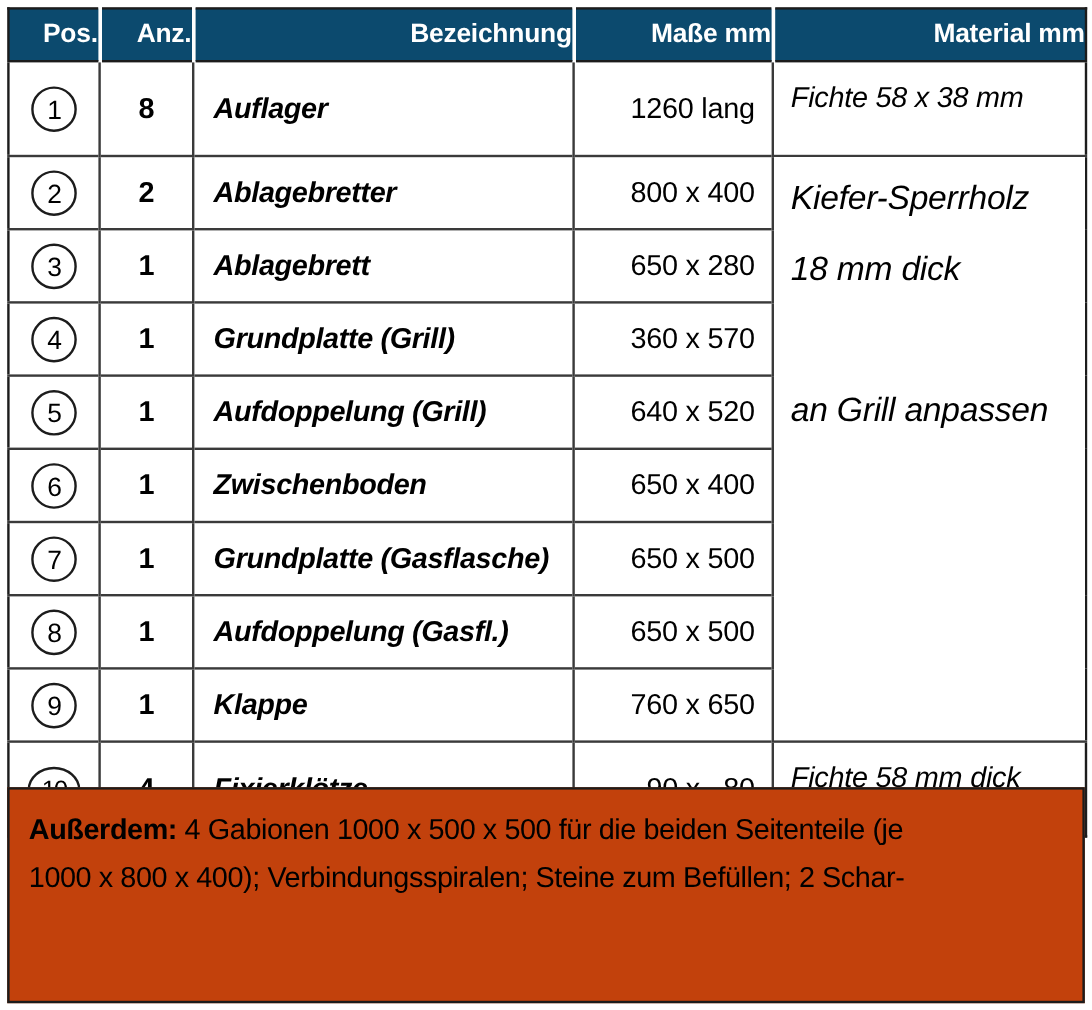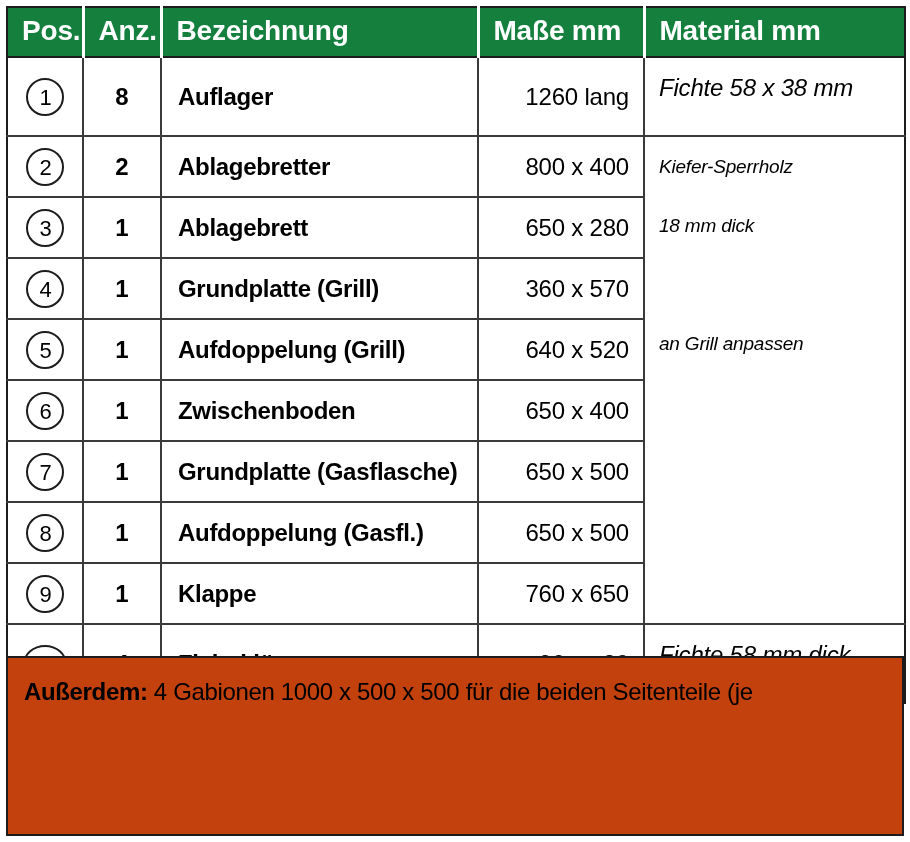--- a/index.html
+++ b/index.html
@@ -34,25 +34,25 @@
   }
 
   table.parts col.c-pos      { width: 76px; }
   table.parts col.c-anz      { width: 78px; }
   table.parts col.c-bez      { width: 317px; }
   table.parts col.c-masse    { width: 166px; }
   table.parts col.c-material { width: 261px; }
 
   
   thead th {
-    background: #15803d;
+    background: #0c4a6e;
     color: #ffffff;
-    font-size: 28px;
+    font-size: 22px;
     font-weight: bold;
-    text-align: left;
+    text-align: right;
     padding: 9px 0 11px 14px;
     border-right: 3px solid #ffffff;
     border-bottom: 2px solid #1c1c1c;
     line-height: 1.0;
     letter-spacing: -0.2px;
     white-space: nowrap;
   }
   thead th.last { border-right: none; }
 
   
@@ -77,20 +77,21 @@
     font-weight: bold;
     font-size: 24px;
     padding: 0;
   }
   td.bez {
     text-align: left;
     font-weight: bold;
     padding: 0 6px 0 16px;
     letter-spacing: -0.3px;
     white-space: nowrap;
+    font-style: italic;
   }
   td.masse {
     text-align: right;
     padding: 0 14px 0 8px;
     white-space: pre;
     letter-spacing: -0.2px;
     border-radius: 13px;
   }
   td.material {
     text-align: left;
@@ -108,21 +109,21 @@
   }
   .mat-stack {
     position: relative;
     height: 100%;
     width: 100%;
   }
   .mat-line {
     position: absolute;
     left: 14px;
     font-style: italic;
-    font-size: 19px;
+    font-size: 28px;
     line-height: 1;
     white-space: nowrap;
     letter-spacing: -0.2px;
   }
   .mat-line.l1 { top: 20px; }
   .mat-line.l2 { top: 79px; }
   .mat-line.l3 { top: 197px; }
 
   
   .circle-num {
@@ -265,15 +266,16 @@
         <td class="bez">Fixierklötze</td>
         <td class="masse">90 x   80</td>
         <td class="material last">Fichte 58 mm dick</td>
       </tr>
 
     </tbody>
   </table>
 
   <div class="note">
     <span class="nline"><b>Außerdem:</b><span> 4 Gabionen 1000 x 500 x 500 für die beiden Seitenteile (je</span></span>
+    <span class="nline">1000 x 800 x 400); Verbindungsspiralen; Steine zum Befüllen; 2 Schar-</span>
   </div>
 
 </div>
 
 </body></html>

